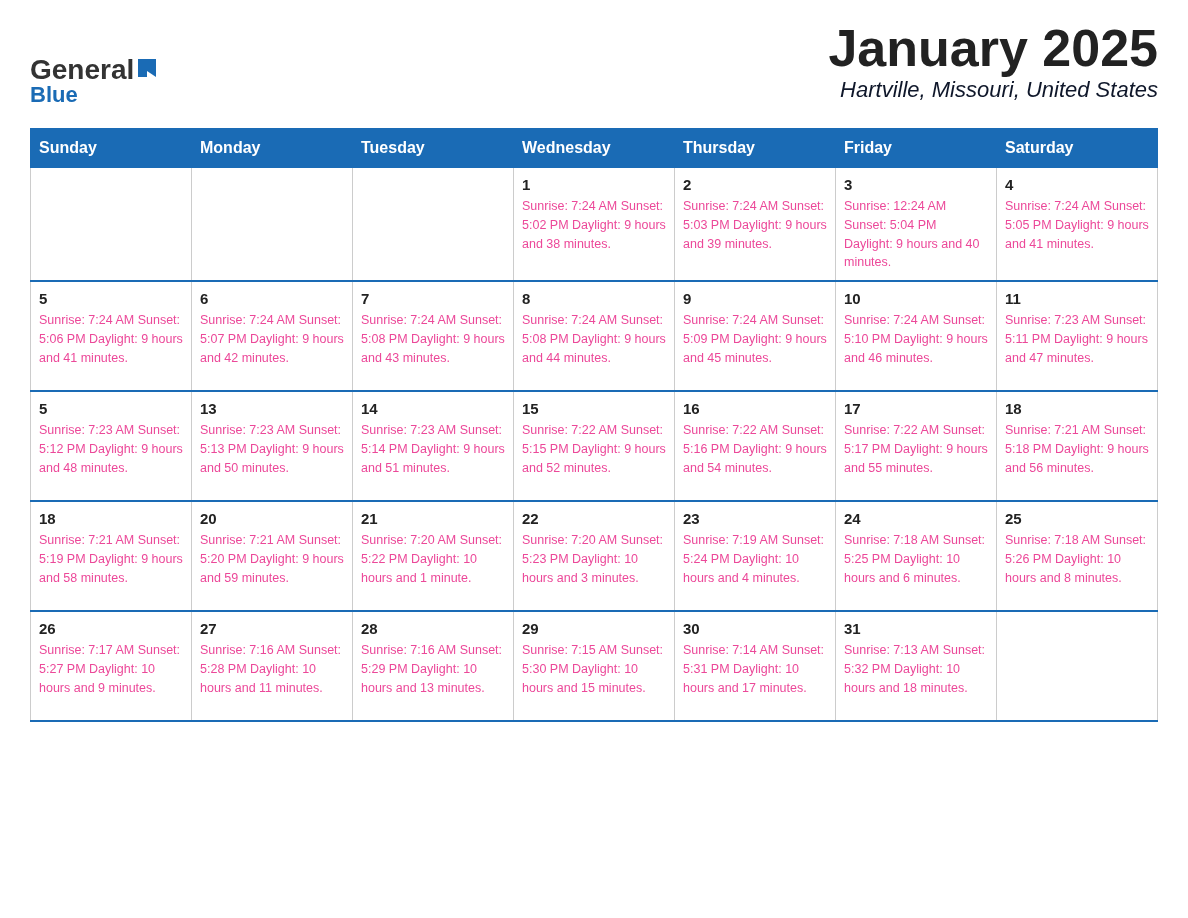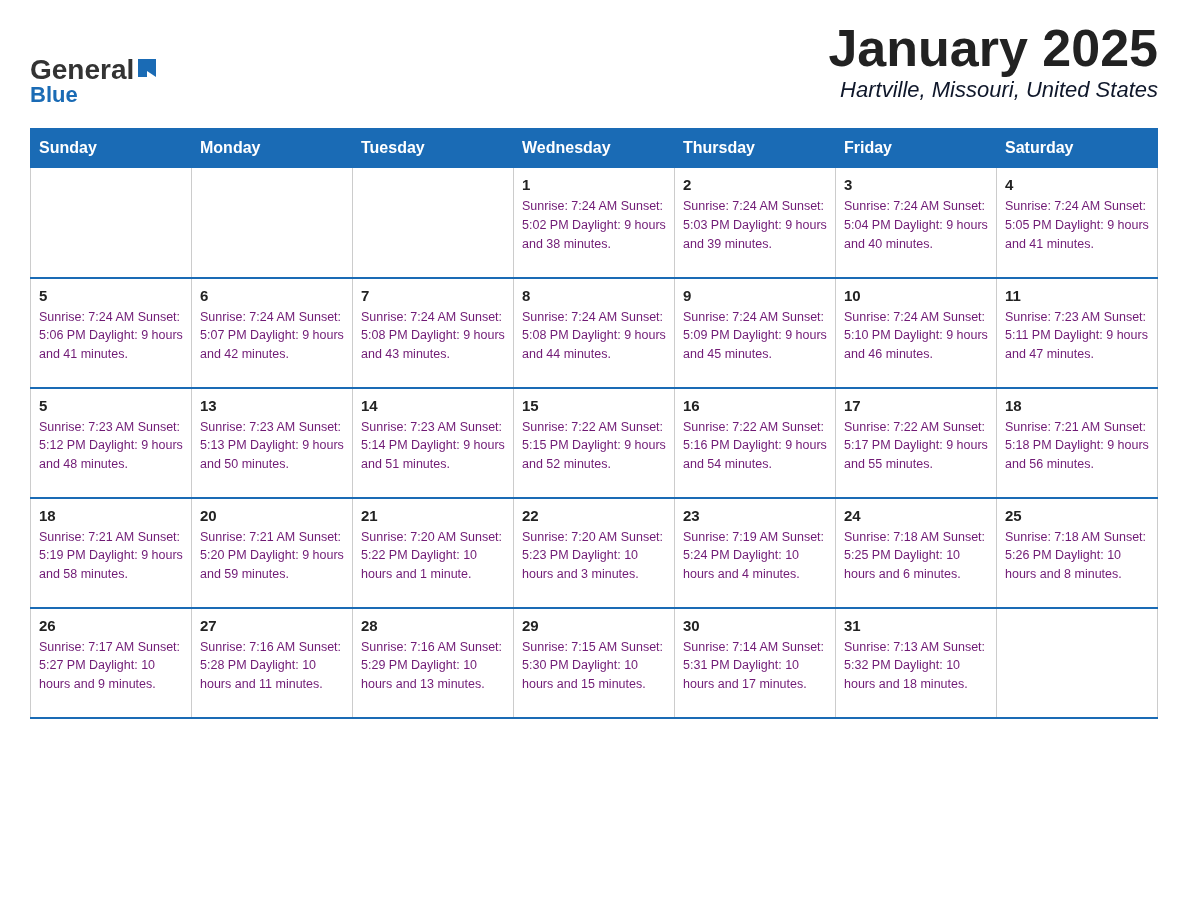--- a/index.html
+++ b/index.html
@@ -87,21 +87,21 @@
     }
     .day-number {
       font-size: 15px;
       font-weight: bold;
       color: #222;
       display: block;
       margin-bottom: 4px;
     }
     .day-info {
       font-size: 12.5px;
-      color: #701a75;
+      color: #ec4899;
       line-height: 1.5;
     }
     .empty-cell {
       background: #fff;
     }
   </style>
 </head>
 <body>
 
 <div class="header">
@@ -149,21 +149,21 @@
         </td>
         <td>
           <span class="day-number">2</span>
           <div class="day-info">Sunrise: 7:24 AM
 Sunset: 5:03 PM
 Daylight: 9 hours
 and 39 minutes.</div>
         </td>
         <td>
           <span class="day-number">3</span>
-          <div class="day-info">Sunrise: 7:24 AM
+          <div class="day-info">Sunrise: 12:24 AM
 Sunset: 5:04 PM
 Daylight: 9 hours
 and 40 minutes.</div>
         </td>
         <td>
           <span class="day-number">4</span>
           <div class="day-info">Sunrise: 7:24 AM
 Sunset: 5:05 PM
 Daylight: 9 hours
 and 41 minutes.</div>

